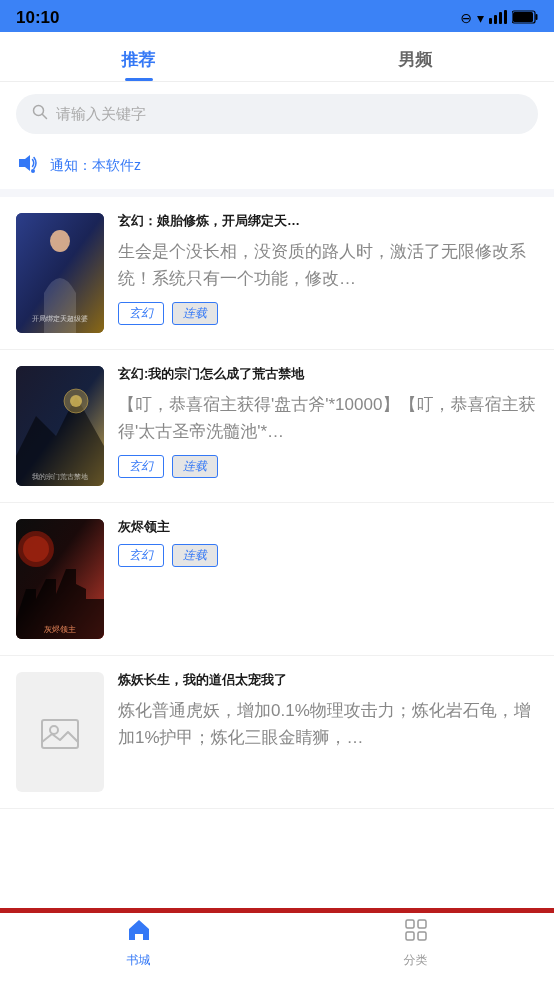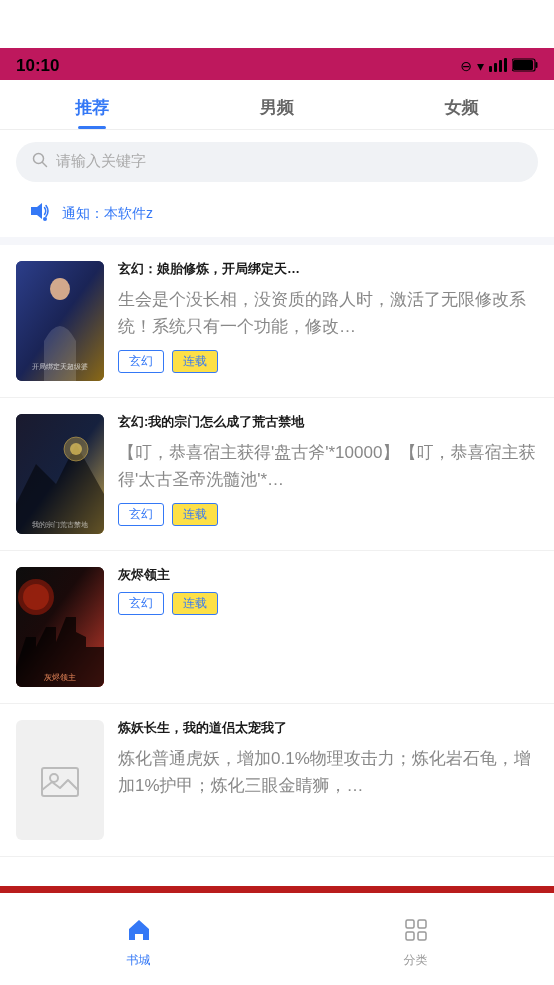--- a/index.html
+++ b/index.html
@@ -11,22 +11,21 @@
       min-height: 985px;
       overflow-x: hidden;
       position: relative;
     }
 
     
     .status-bar {
       display: flex;
       justify-content: space-between;
       padding: 8px 16px 4px;
-      background: #be185d;
-      margin-top: 48px;
+      background: #3b82f6;
     }
     .status-time {
       font-size: 17px;
       font-weight: 600;
       color: #000;
     }
     .status-icons {
       display: flex;
       align-items: center;
       gap: 5px;
@@ -67,38 +66,38 @@
       background: #3478f6;
       border-radius: 2px;
     }
 
     
     .search-bar {
       margin: 12px 16px;
       background: #f0f2f5;
       border-radius: 22px;
       display: flex;
-      align-items: flex-start;
+      align-items: center;
       padding: 10px 16px;
     }
     .search-icon-wrap {
       color: #999;
       margin-right: 8px;
       font-size: 16px;
     }
     .search-input-text {
       color: #aaa;
       font-size: 15px;
     }
 
     
     .notice-bar {
       display: flex;
       align-items: center;
-      padding: 6px 28px;
+      padding: 6px 16px;
       background: #fff;
       margin-bottom: 4px;
     }
     .notice-icon {
       color: #3478f6;
       font-size: 20px;
       margin-right: 12px;
     }
     .notice-text {
       color: #3478f6;
@@ -157,44 +156,45 @@
     .book-tags {
       display: flex;
       gap: 8px;
       flex-wrap: wrap;
     }
     .tag {
       font-size: 12px;
       padding: 2px 10px;
       border-radius: 3px;
       border: 1px solid;
+      font-style: italic;
     }
     .tag-genre {
       color: #3478f6;
       border-color: #3478f6;
       background: #fff;
     }
     .tag-status {
       color: #3478f6;
       border-color: #3478f6;
-      background: #fde047;
+      background: #e5e5e5;
     }
 
     
     .bottom-nav {
       position: fixed;
       bottom: 0;
       left: 0;
       width: 554px;
       background: #fff;
-      border-top: 7px solid #b91c1c;
+      border-top: 5px solid #b91c1c;
       display: flex;
       justify-content: space-around;
       align-items: center;
-      padding: 24px 0 16px;
+      padding: 4px 0 16px;
     }
     .nav-item {
       display: flex;
       flex-direction: column;
       align-items: center;
       gap: 3px;
       cursor: pointer;
       min-width: 60px;
     }
     .nav-icon {
@@ -255,21 +255,20 @@
         <rect x="1" y="2" width="20" height="10" rx="1.5" fill="#000"></rect>
         <rect x="23.5" y="4" width="2" height="6" rx="1" fill="#000"></rect>
       </svg>
     </span>
   </div>
 </div>
 
 <div class="top-tabs">
   <div class="top-tab active">推荐</div>
   <div class="top-tab">男频</div>
-  <div class="top-tab">女频</div>
 </div>
 
 <div class="main-content">
 
   <div class="search-bar">
     <div class="search-icon-wrap">
       <svg width="16" height="16" viewBox="0 0 16 16" fill="none">
         <circle cx="6.5" cy="6.5" r="5" stroke="#aaa" stroke-width="1.5"></circle>
         <line x1="10.5" y1="10.5" x2="14.5" y2="14.5" stroke="#aaa" stroke-width="1.5" stroke-linecap="round"></line>
       </svg>

